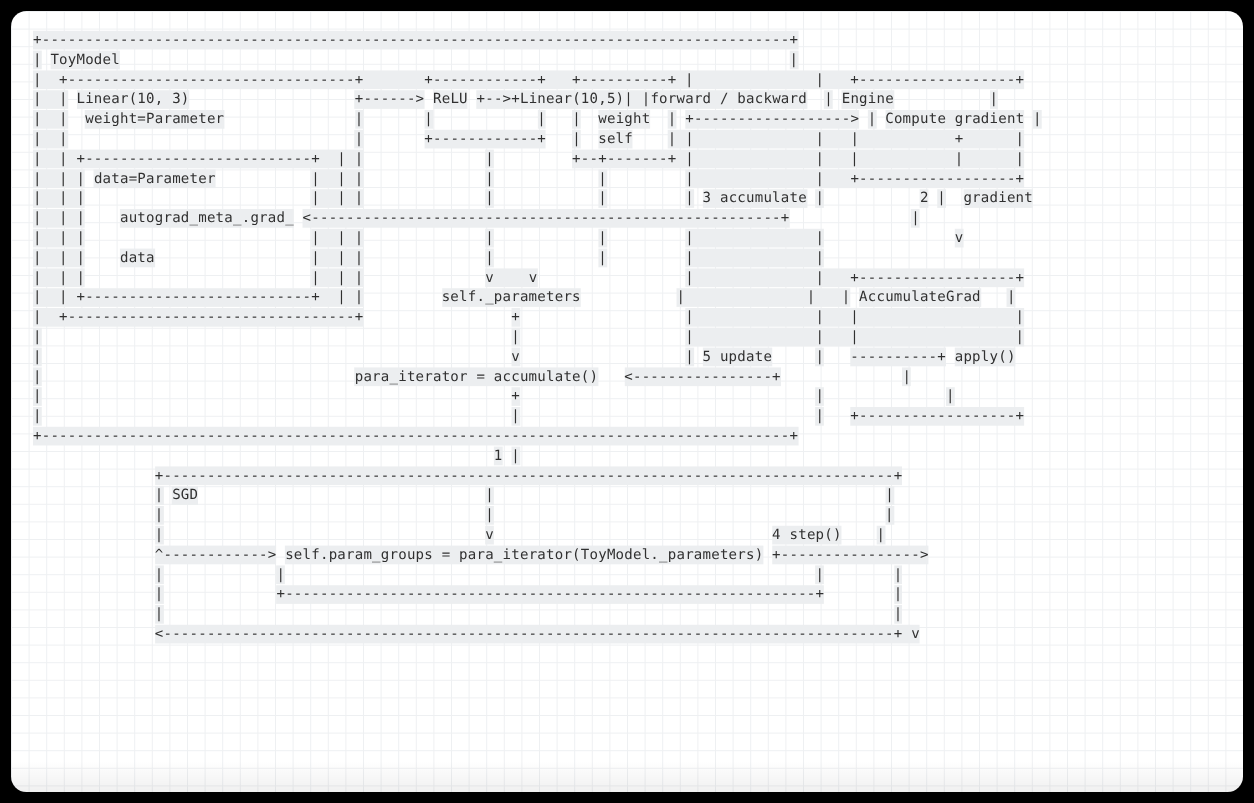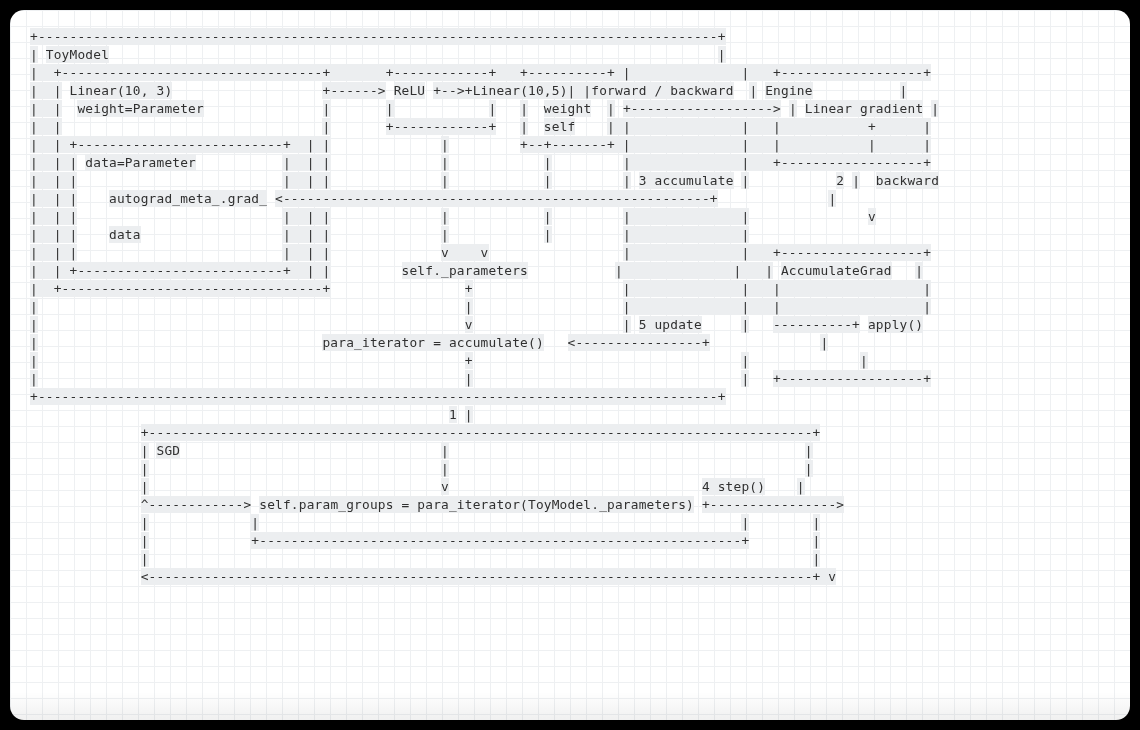--- a/index.html
+++ b/index.html
@@ -51,25 +51,25 @@
   }
 </style>
 </head>
 <body>
 
 <div class="card">
 <pre class="diagram"><span>+--------------------------------------------------------------------------------------+</span>
 <span>|</span> <span>ToyModel</span>                                                                             <span>|</span>
 <span>|  +---------------------------------+       +------------+   +----------+ |              |   +------------------+</span>
 <span>|  |</span> <span>Linear(10, 3)</span>                   <span>+------&gt;</span> <span>ReLU</span> <span>+--&gt;+</span><span>Linear(10,5)</span><span>| |</span><span>forward / backward</span>  <span>|</span> <span>Engine</span>           <span>|</span>
-<span>|  |</span>  <span>weight=Parameter</span>               <span>|</span>       <span>|</span>            <span>|</span>   <span>|</span>  <span>weight</span>  <span>|</span> <span>+------------------&gt;</span> <span>|</span> <span>Linear gradient</span> <span>|</span>
+<span>|  |</span>  <span>weight=Parameter</span>               <span>|</span>       <span>|</span>            <span>|</span>   <span>|</span>  <span>weight</span>  <span>|</span> <span>+------------------&gt;</span> <span>|</span> <span>Compute gradient</span> <span>|</span>
 <span>|  |</span>                                 <span>|</span>       <span>+------------+</span>   <span>|</span>  <span>self</span>    <span>| |              |   |           +      |</span>
 <span>|  | +--------------------------+  | |</span>              <span>|</span>         <span>+--+-------+ |              |   |           |      |</span>
 <span>|  | |</span> <span>data=Parameter</span>           <span>|  | |</span>              <span>|</span>            <span>|</span>         <span>|              |   +------------------+</span>
-<span>|  | |</span>                          <span>|  | |</span>              <span>|</span>            <span>|</span>         <span>|</span> <span>3 accumulate</span> <span>|</span>           <span>2</span> <span>|</span>  <span>backward</span>
+<span>|  | |</span>                          <span>|  | |</span>              <span>|</span>            <span>|</span>         <span>|</span> <span>3 accumulate</span> <span>|</span>           <span>2</span> <span>|</span>  <span>gradient</span>
 <span>|  | |</span>    <span>autograd_meta_.grad_</span> <span>&lt;------------------------------------------------------+</span>              <span>|</span>
 <span>|  | |</span>                          <span>|  | |</span>              <span>|</span>            <span>|</span>         <span>|              |</span>               <span>v</span>
 <span>|  | |</span>    <span>data</span>                  <span>|  | |</span>              <span>|</span>            <span>|</span>         <span>|              |</span>
 <span>|  | |</span>                          <span>|  | |</span>              <span>v    v</span>                 <span>|              |   +------------------+</span>
 <span>|  | +--------------------------+  | |</span>         <span>self._parameters</span>           <span>|              |   |</span> <span>AccumulateGrad</span>   <span>|</span>
 <span>|  +---------------------------------+</span>                 <span>+</span>                   <span>|              |   |                  |</span>
 <span>|</span>                                                      <span>|</span>                   <span>|              |   |                  |</span>
 <span>|</span>                                                      <span>v</span>                   <span>|</span> <span>5 update</span>     <span>|</span>   <span>----------+</span> <span>apply()</span>
 <span>|</span>                                    <span>para_iterator = accumulate()</span>   <span>&lt;----------------+</span>              <span>|</span>
 <span>|</span>                                                      <span>+</span>                                  <span>|</span>              <span>|</span>

